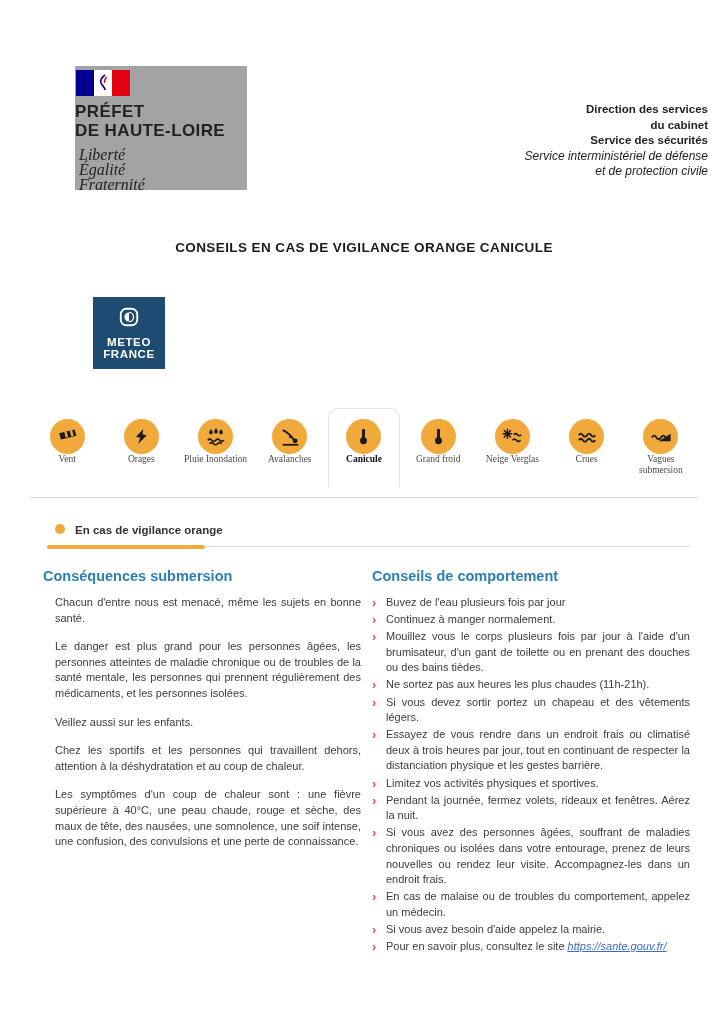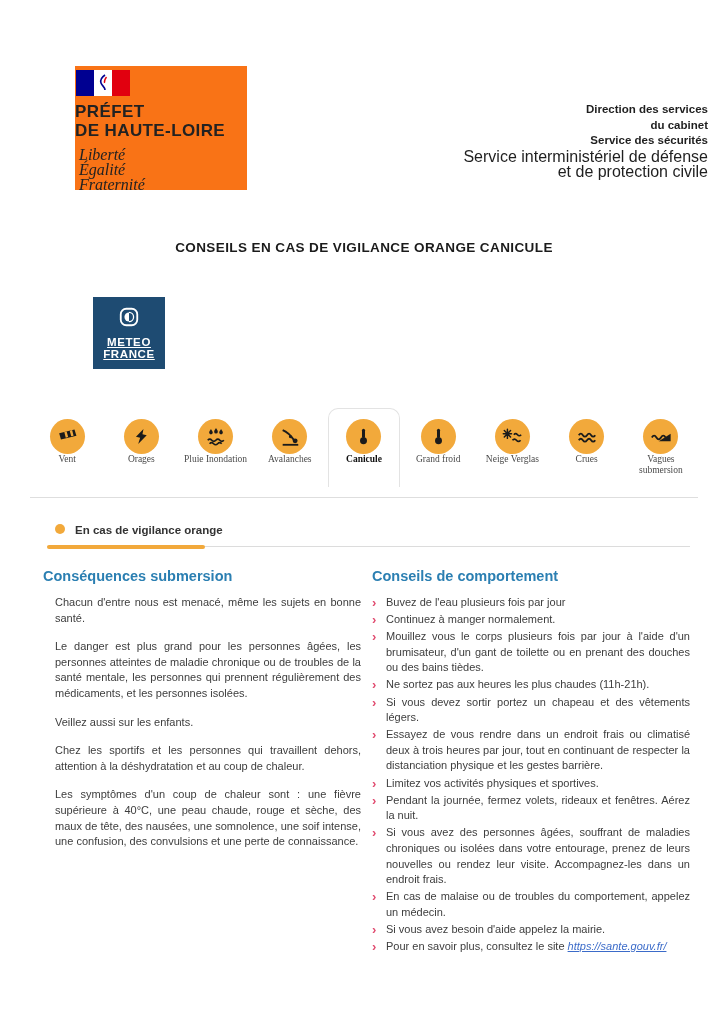--- a/index.html
+++ b/index.html
@@ -1,42 +1,42 @@
 <!DOCTYPE html>
 <html><head>
 <meta charset="utf-8">
 <style>
   html,body{margin:0;padding:0;background:#fff;}
   .page{position:relative;width:728px;height:1030px;background:#ffffff;overflow:hidden;
         font-family:"Liberation Sans","DejaVu Sans",sans-serif;color:#1f1f1f;}
 
   
-  .logo-block{position:absolute;left:75px;top:66px;width:172px;height:124px;background:#f97316;}
+  .logo-block{position:absolute;left:75px;top:66px;width:172px;height:124px;background:#a3a3a3;}
   .flag{display:flex;width:54px;height:26px;margin:4px 0 6px 1px;}
   .flag .band{flex:1;position:relative;}
   .flag .b-blue{background:#000091;}
   .flag .b-white{background:#ffffff;}
   .flag .b-red{background:#E1000F;}
   .pref-name{font-weight:bold;font-size:17px;line-height:19px;letter-spacing:.4px;color:#222;}
   .motto{font-family:"Liberation Serif","DejaVu Serif",serif;font-style:italic;
          font-size:16px;line-height:15px;margin-top:7px;margin-left:4px;color:#222;}
 
   
   .service-block{position:absolute;right:20px;top:102px;text-align:right;line-height:15.5px;}
   .svc-bold{font-weight:bold;font-size:11.5px;}
-  .svc-italic{font-size:16px;}
+  .svc-italic{font-style:italic;font-size:12px;}
 
   
   .doc-title{position:absolute;left:0;right:0;top:240px;text-align:center;
              font-weight:bold;font-size:13.5px;letter-spacing:.4px;color:#1b1b1b;}
 
   
   .meteo-logo{position:absolute;left:93px;top:297px;width:72px;height:72px;background:#1E4B72;
               display:flex;flex-direction:column;align-items:center;justify-content:center;gap:4px;}
-  .mf-text{color:#fff;font-weight:bold;font-size:11.5px;line-height:12.5px;letter-spacing:.6px;text-align:center;text-decoration:underline;}
+  .mf-text{color:#fff;font-weight:bold;font-size:11.5px;line-height:12.5px;letter-spacing:.6px;text-align:center;}
   .mf-text span{display:block;}
 
   
   .tabs-baseline{position:absolute;left:30px;right:30px;top:497px;height:1px;background:#dedede;z-index:0;}
   .tabs{position:absolute;left:30px;top:408px;width:668px;display:flex;z-index:1;}
   .tab{position:relative;flex:1;text-align:center;padding-top:11px;cursor:default;}
   .tab.selected::before{content:"";position:absolute;left:1px;right:1px;top:0;bottom:-11px;
         background:#fff;border:1px solid #e3e3e3;border-bottom:none;border-radius:10px 10px 0 0;z-index:-1;}
   .tab-circle{width:35px;height:35px;border-radius:50%;background:#F2A93B;margin:0 auto;
               display:flex;align-items:center;justify-content:center;}

